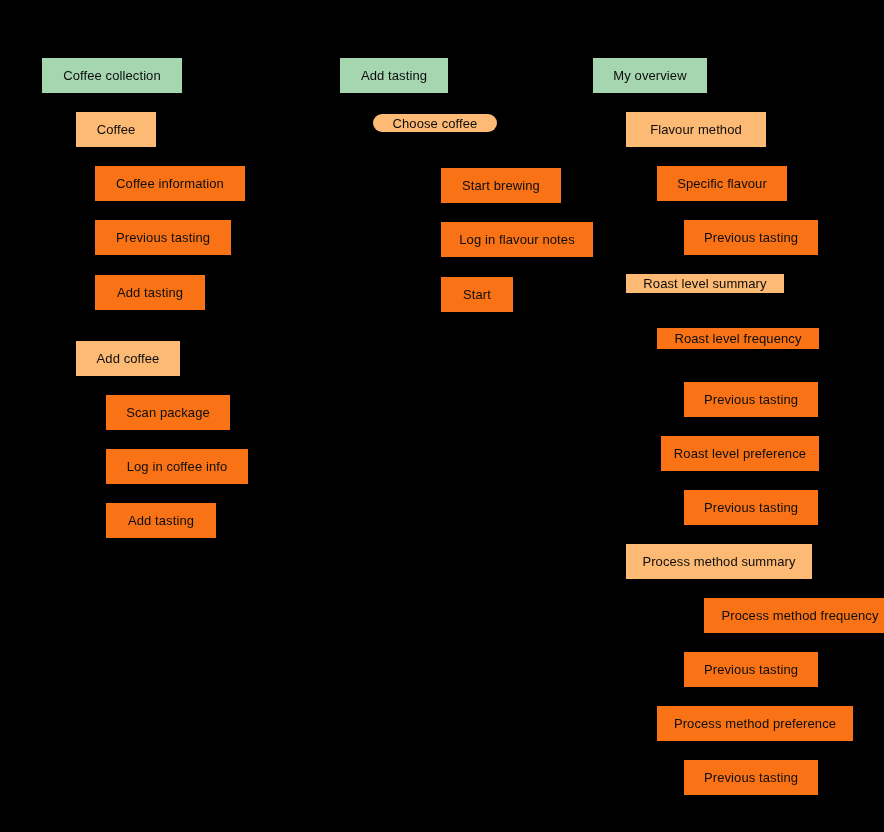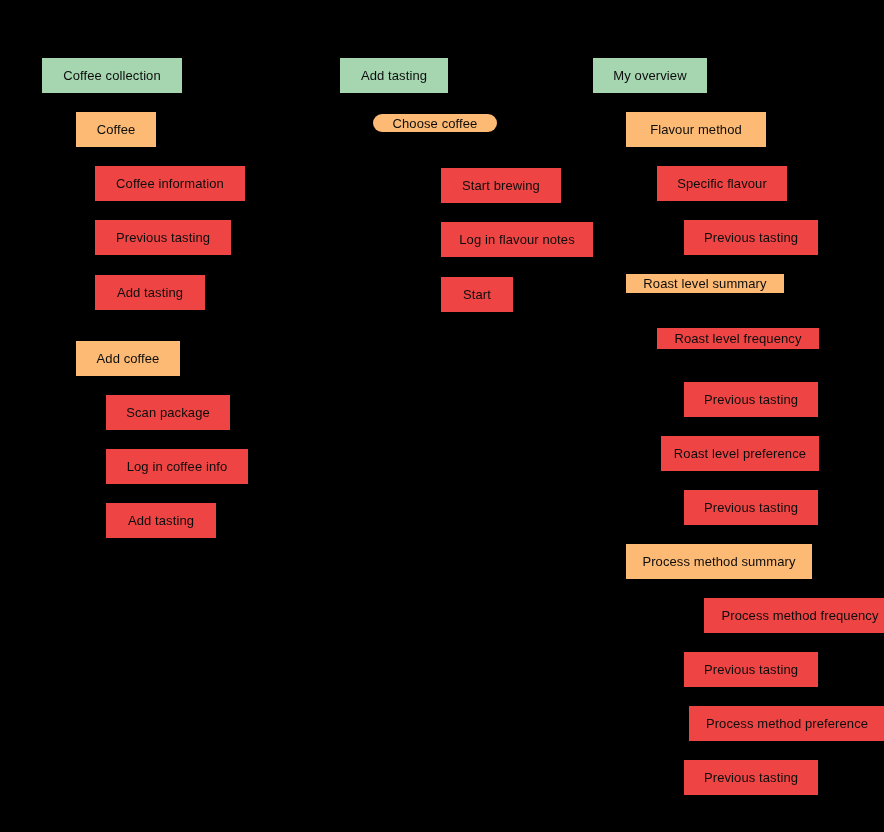--- a/index.html
+++ b/index.html
@@ -30,21 +30,21 @@
     text-align: center;
     font-size: 13px;
     line-height: 15px;
     color: #0d0d0d;
     letter-spacing: 0.1px;
     white-space: nowrap;
     -webkit-font-smoothing: antialiased;
   }
   .lvl-root  { background: #a5d6b0; }
   .lvl-sub   { background: #fdba74; }
-  .lvl-leaf  { background: #ef4444; }
+  .lvl-leaf  { background: #f97316; }
 </style>
 </head>
 <body>
 
 <div id="canvas">
     <div style="position: absolute; left: 11px; top: 0px; width: 884px; height: 832px; padding-left: 11px;">
       <div class="node lvl-root" style="left: 31px; top: 58px; width: 140px; height: 35px;">Coffee collection</div>
       <div class="node lvl-sub" style="left: 65px; top: 112px; width: 80px; height: 35px;">Coffee</div>
       <div class="node lvl-leaf" style="left: 84px; top: 166px; width: 150px; height: 35px;">Coffee information</div>
       <div class="node lvl-leaf" style="left: 84px; top: 220px; width: 136px; height: 35px;">Previous tasting</div>
@@ -67,16 +67,16 @@
       <div class="node lvl-leaf" style="left: 657px; top: 166px; width: 130px; height: 35px;">Specific flavour</div>
       <div class="node lvl-leaf" style="left: 684px; top: 220px; width: 134px; height: 35px;">Previous tasting</div>
       <div class="node lvl-sub" style="left: 626px; top: 274px; width: 158px; height: 19px;">Roast level summary</div>
       <div class="node lvl-leaf" style="left: 657px; top: 328px; width: 162px; height: 21px;">Roast level frequency</div>
       <div class="node lvl-leaf" style="left: 684px; top: 382px; width: 134px; height: 35px;">Previous tasting</div>
       <div class="node lvl-leaf" style="left: 661px; top: 436px; width: 158px; height: 35px;">Roast level preference</div>
       <div class="node lvl-leaf" style="left: 684px; top: 490px; width: 134px; height: 35px;">Previous tasting</div>
       <div class="node lvl-sub" style="left: 626px; top: 544px; width: 186px; height: 35px;">Process method summary</div>
       <div class="node lvl-leaf" style="left: 657px; top: 598px; width: 192px; height: 35px; margin-left: 47px;">Process method frequency</div>
       <div class="node lvl-leaf" style="left: 684px; top: 652px; width: 134px; height: 35px;">Previous tasting</div>
-      <div class="node lvl-leaf" style="left: 657px; top: 706px; width: 196px; height: 35px; margin-left: 32px;">Process method preference</div>
+      <div class="node lvl-leaf" style="left: 657px; top: 706px; width: 196px; height: 35px;">Process method preference</div>
       <div class="node lvl-leaf" style="left: 684px; top: 760px; width: 134px; height: 35px;">Previous tasting</div>
     </div>
   </div>
 
 </body></html>

